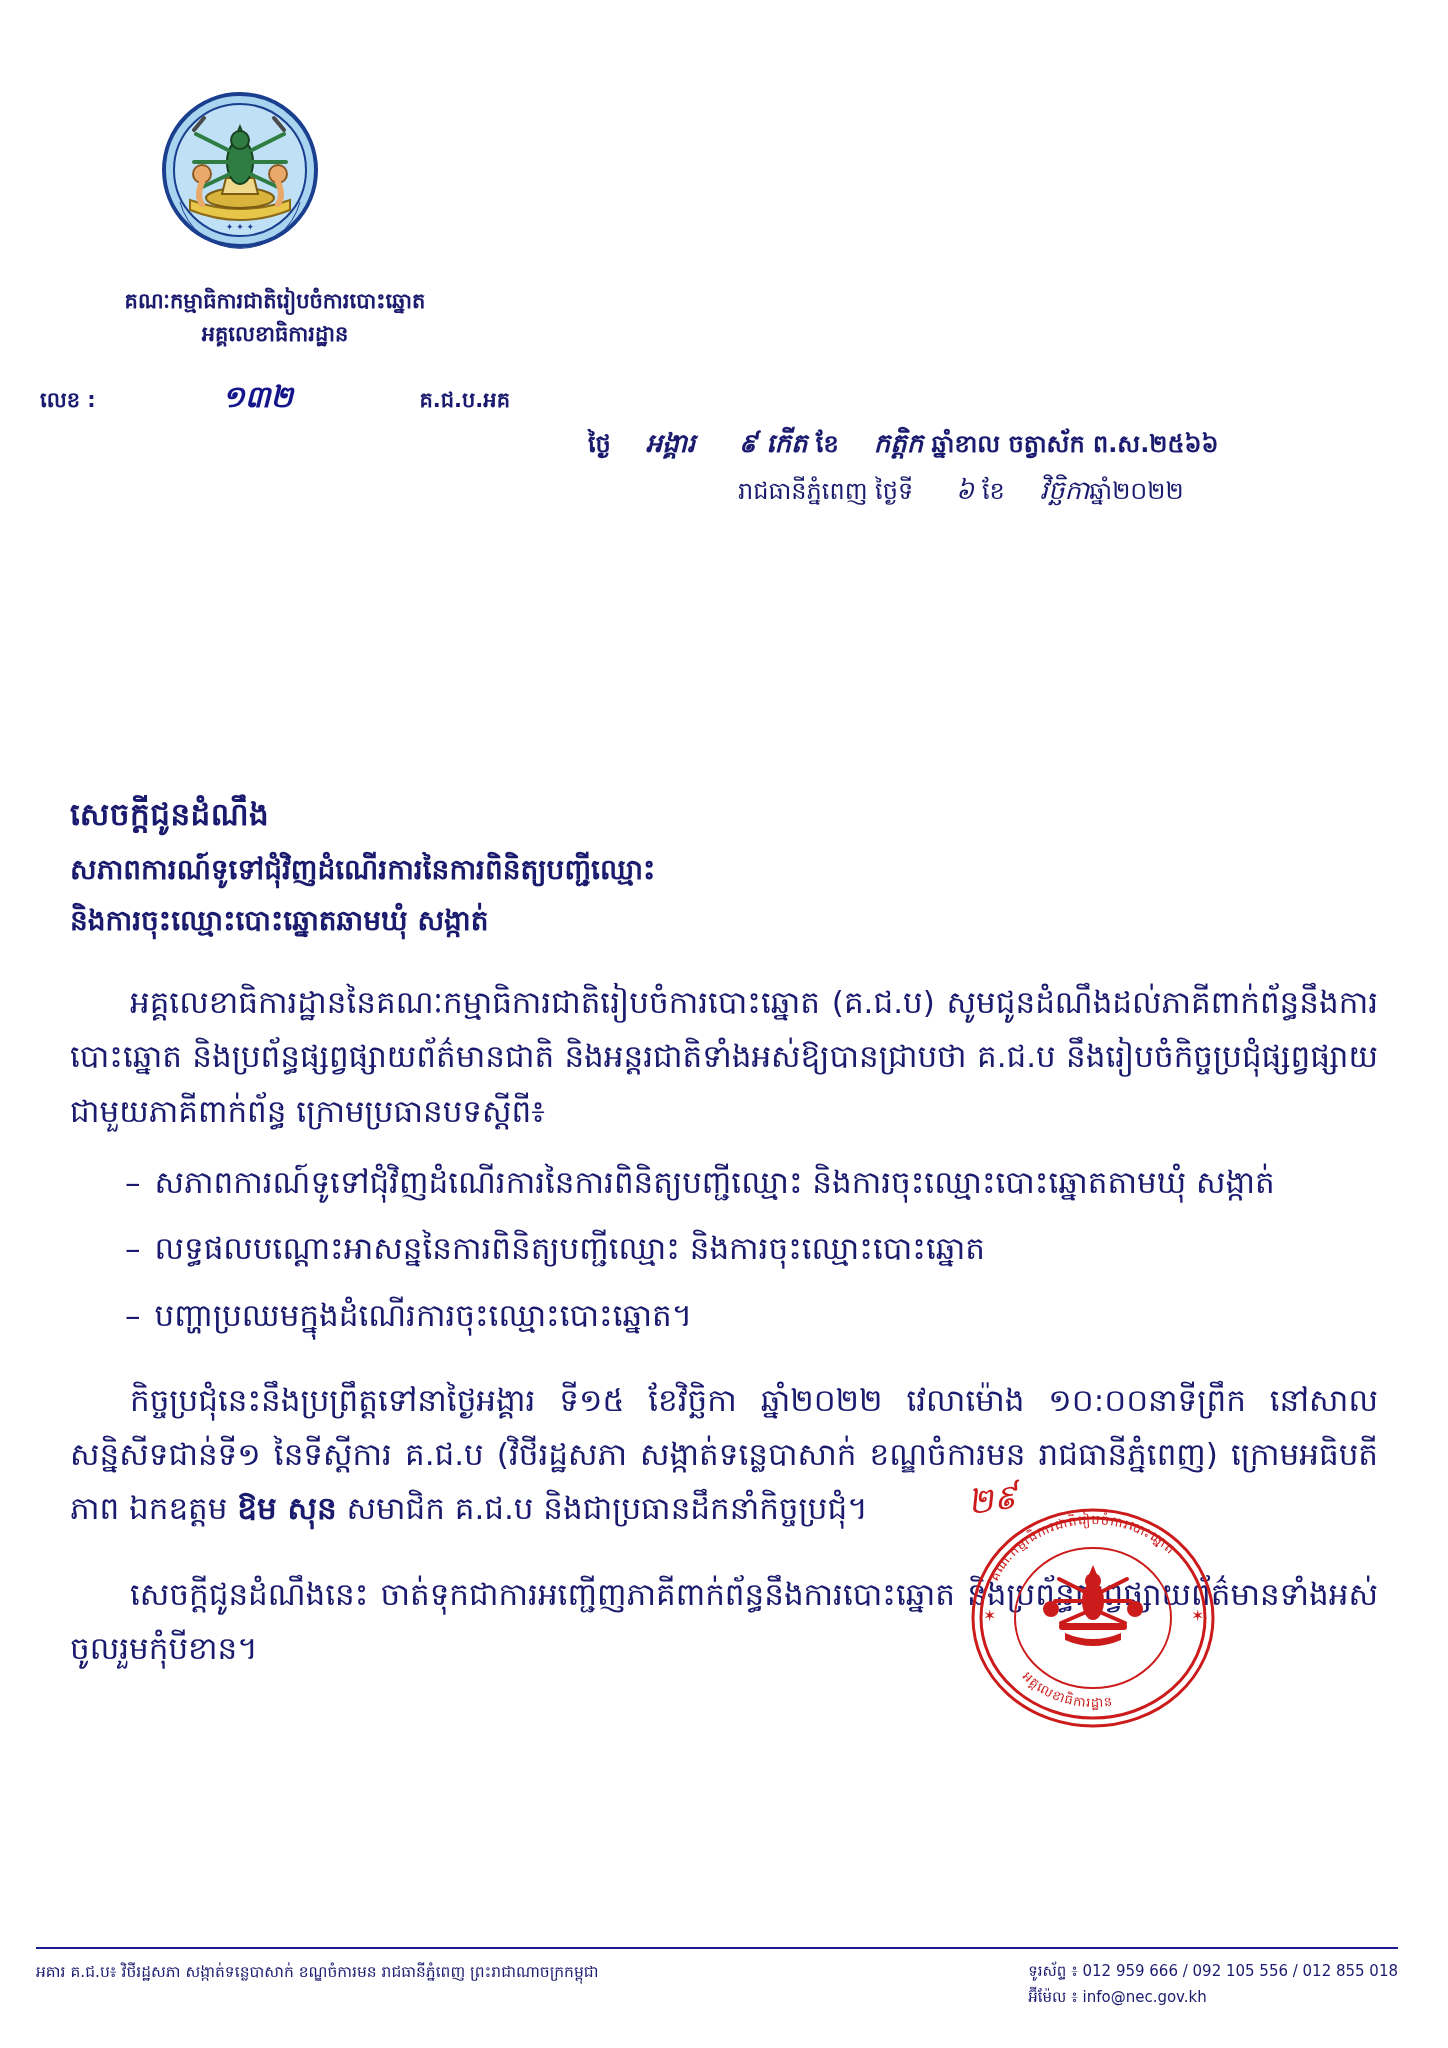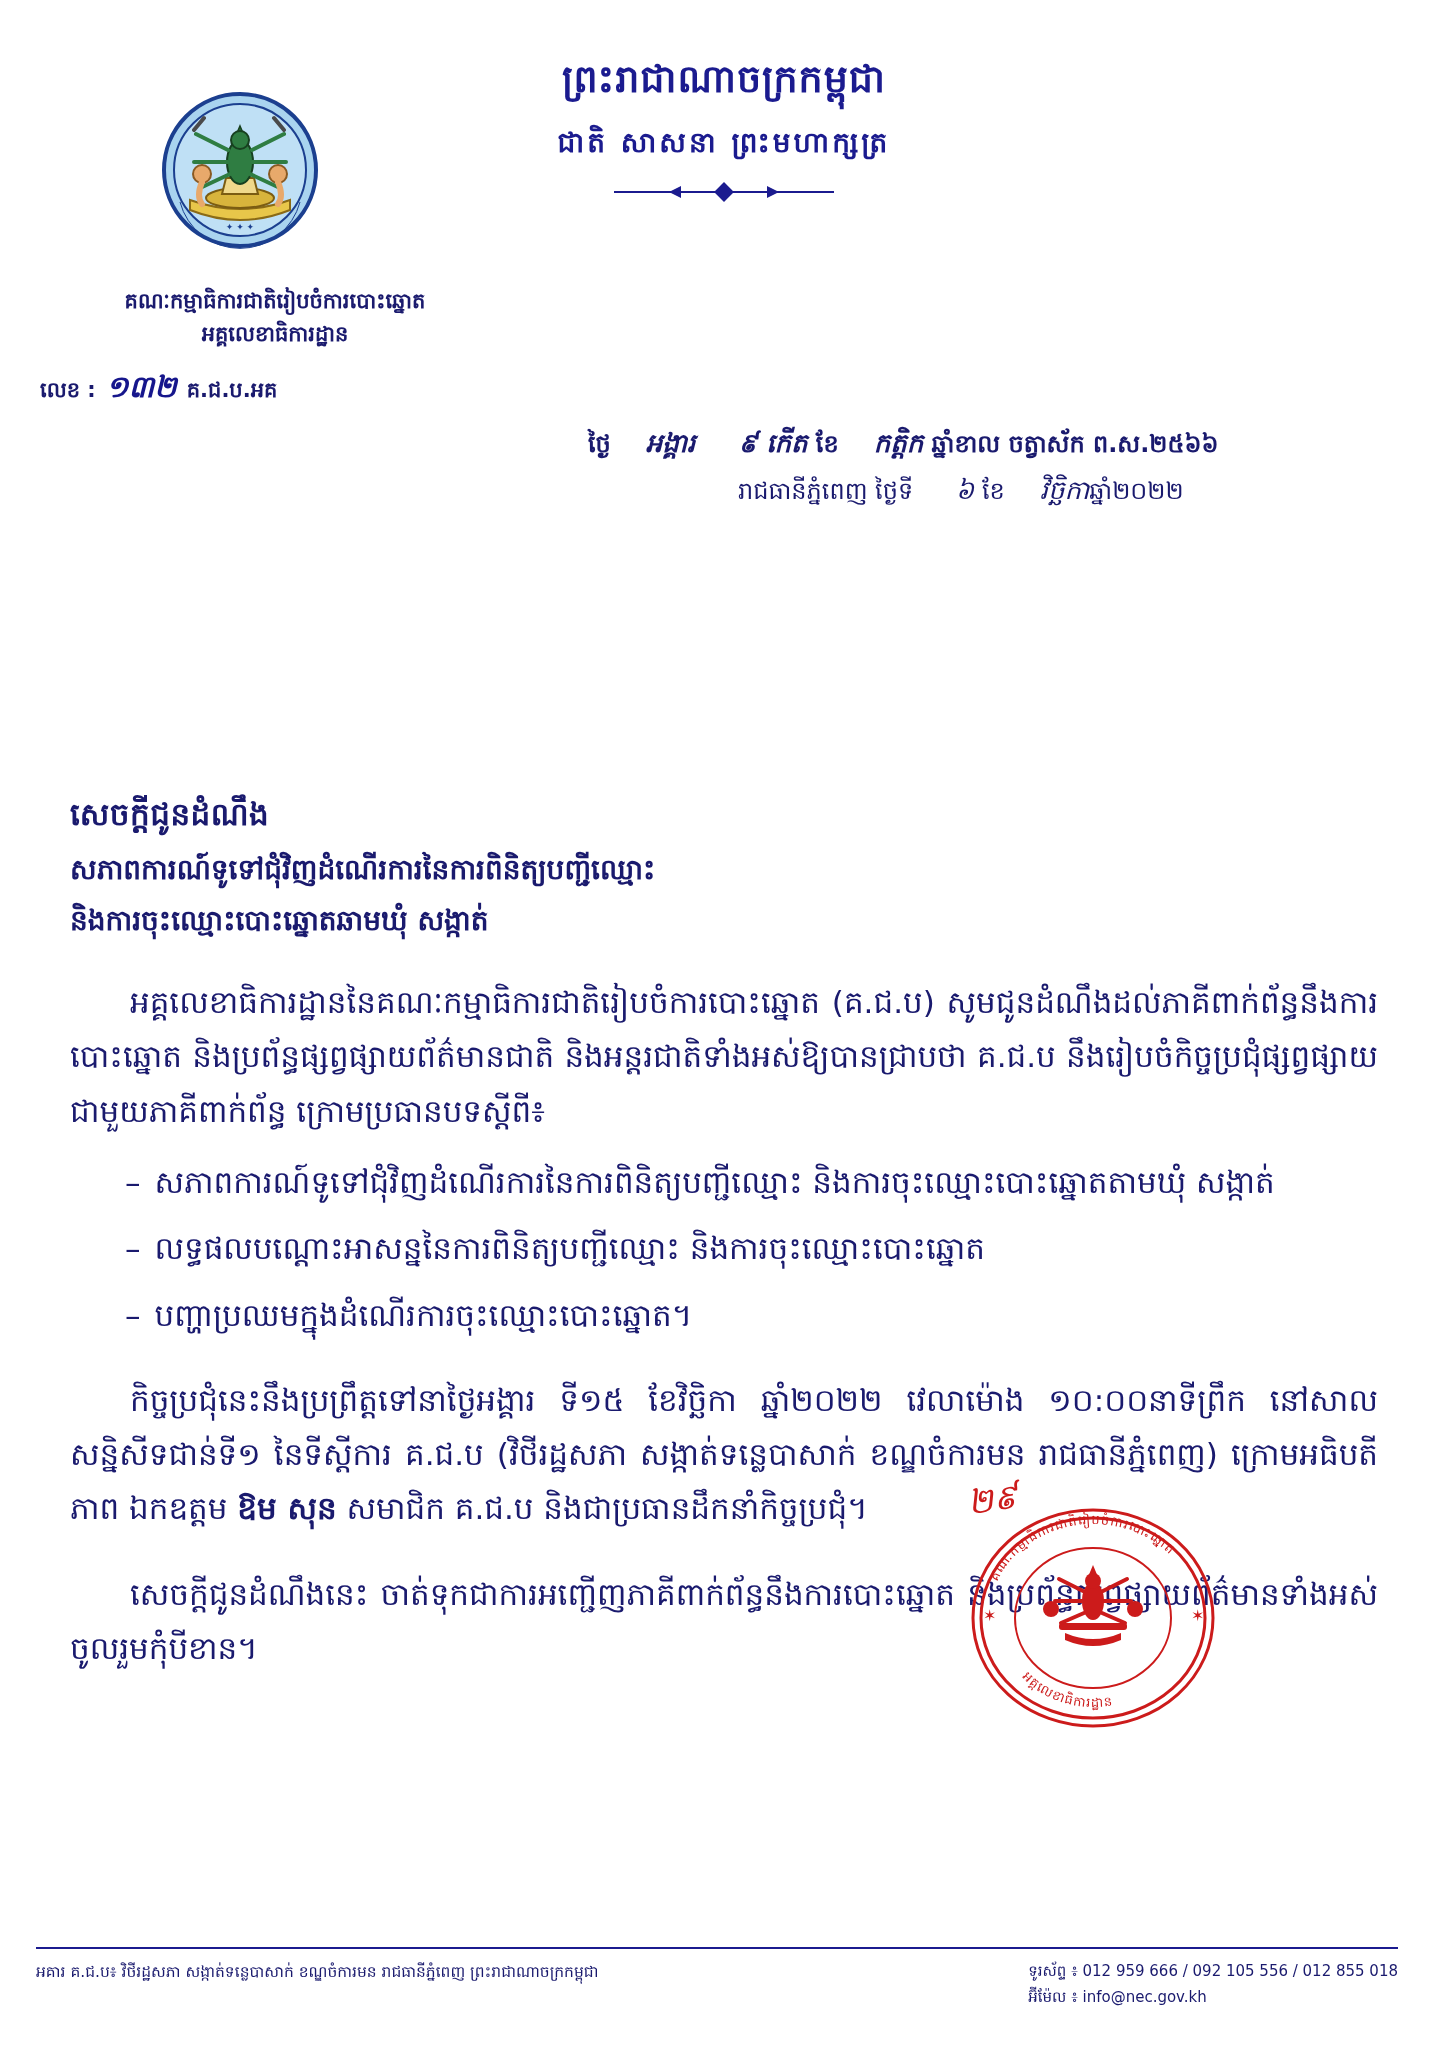--- a/index.html
+++ b/index.html
@@ -92,25 +92,25 @@
     position: absolute;
     left: 40px;
     top: 285px;
     width: 470px;
     text-align: center;
     line-height: 1.55;
   }
   .issuer-l1 { font-size: 21px; font-weight: bold; }
   .issuer-l2 { font-size: 21px; font-weight: bold; }
   .issuer-number {
-    margin-top: 14px;
+    margin-top: 24px;
     font-size: 21px;
     font-weight: bold;
     display: flex;
-    justify-content: flex-start;
+    justify-content: space-between;
     align-items: baseline;
     gap: 10px;
   }
   .num-handwritten {
     font-family: "DejaVu Serif", serif;
     font-size: 30px;
     color: #16168c;
     font-style: italic;
     font-weight: bold;
   }
@@ -247,29 +247,20 @@
         <path d="M68 60 L36 44 M92 60 L124 44 M68 72 L34 72 M92 72 L126 72 M70 84 L40 98 M90 84 L120 98" stroke="#2f7d42" stroke-width="4" stroke-linecap="round" fill="none"></path>
         <path d="M34 40 l10 -12 M124 40 l-10 -12" stroke="#4a4a4a" stroke-width="4" stroke-linecap="round"></path>
         <circle cx="42" cy="84" r="9" fill="#e8a96b" stroke="#8a5a22" stroke-width="2"></circle>
         <circle cx="118" cy="84" r="9" fill="#e8a96b" stroke="#8a5a22" stroke-width="2"></circle>
         <path d="M42 92 q-6 14 0 22 M118 92 q6 14 0 22" stroke="#e8a96b" stroke-width="6" fill="none" stroke-linecap="round"></path>
         <path d="M20 112 A62 62 0 0 0 140 112" fill="none" stroke="#1b3f8f" stroke-width="1"></path>
         <text x="80" y="140" font-size="9" fill="#1b3f8f" text-anchor="middle" font-family="DejaVu Sans, sans-serif">✦ ✦ ✦</text>
       </svg>
     </div>
 
-    <div class="kingdom-title">
-      <div class="kingdom-line1">ព្រះរាជាណាចក្រកម្ពុជា</div>
-      <div class="kingdom-line2">ជាតិ សាសនា ព្រះមហាក្សត្រ</div>
-      <div class="divider-orn">
-        <span class="arrow-l"></span>
-        <span class="diamond"></span>
-        <span class="arrow-r"></span>
-      </div>
-    </div>
   </div>
 
   <div class="issuer">
     <div class="issuer-l1">គណៈកម្មាធិការជាតិរៀបចំការបោះឆ្នោត</div>
     <div class="issuer-l2">អគ្គលេខាធិការដ្ឋាន</div>
     <div class="issuer-number">
       <span>លេខ :</span>
       <span class="num-handwritten">១៣២</span>
       <span>គ.ជ.ប.អគ</span>
     </div>

